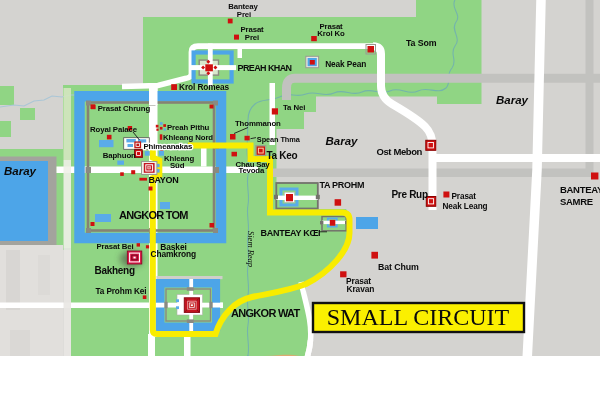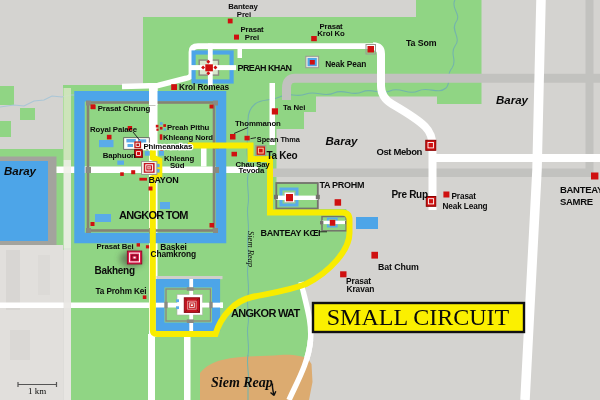--- a/index.html
+++ b/index.html
@@ -1,16 +1,16 @@
 <!DOCTYPE html>
 <html><head>
 <meta charset="utf-8">
 <style>
 html,body{margin:0;padding:0;}
-#map{width:600px;height:400px;position:relative;overflow:hidden;}
+#map{width:600px;height:356px;position:relative;overflow:hidden;}
 text{font-family:"Liberation Sans",sans-serif;fill:#0b0b0b;}
 .b{font-weight:bold;font-size:7.8px;letter-spacing:-0.1px;}
 .it{font-family:"Liberation Serif",serif;font-style:italic;font-weight:bold;font-size:11.5px;fill:#222;}
 </style>
 </head>
 <body>
 <div id="map">
 <svg width="600" height="400" viewBox="0 0 600 400">
 
 <rect x="0" y="0" width="600" height="400" fill="#d4d3d0"></rect>

